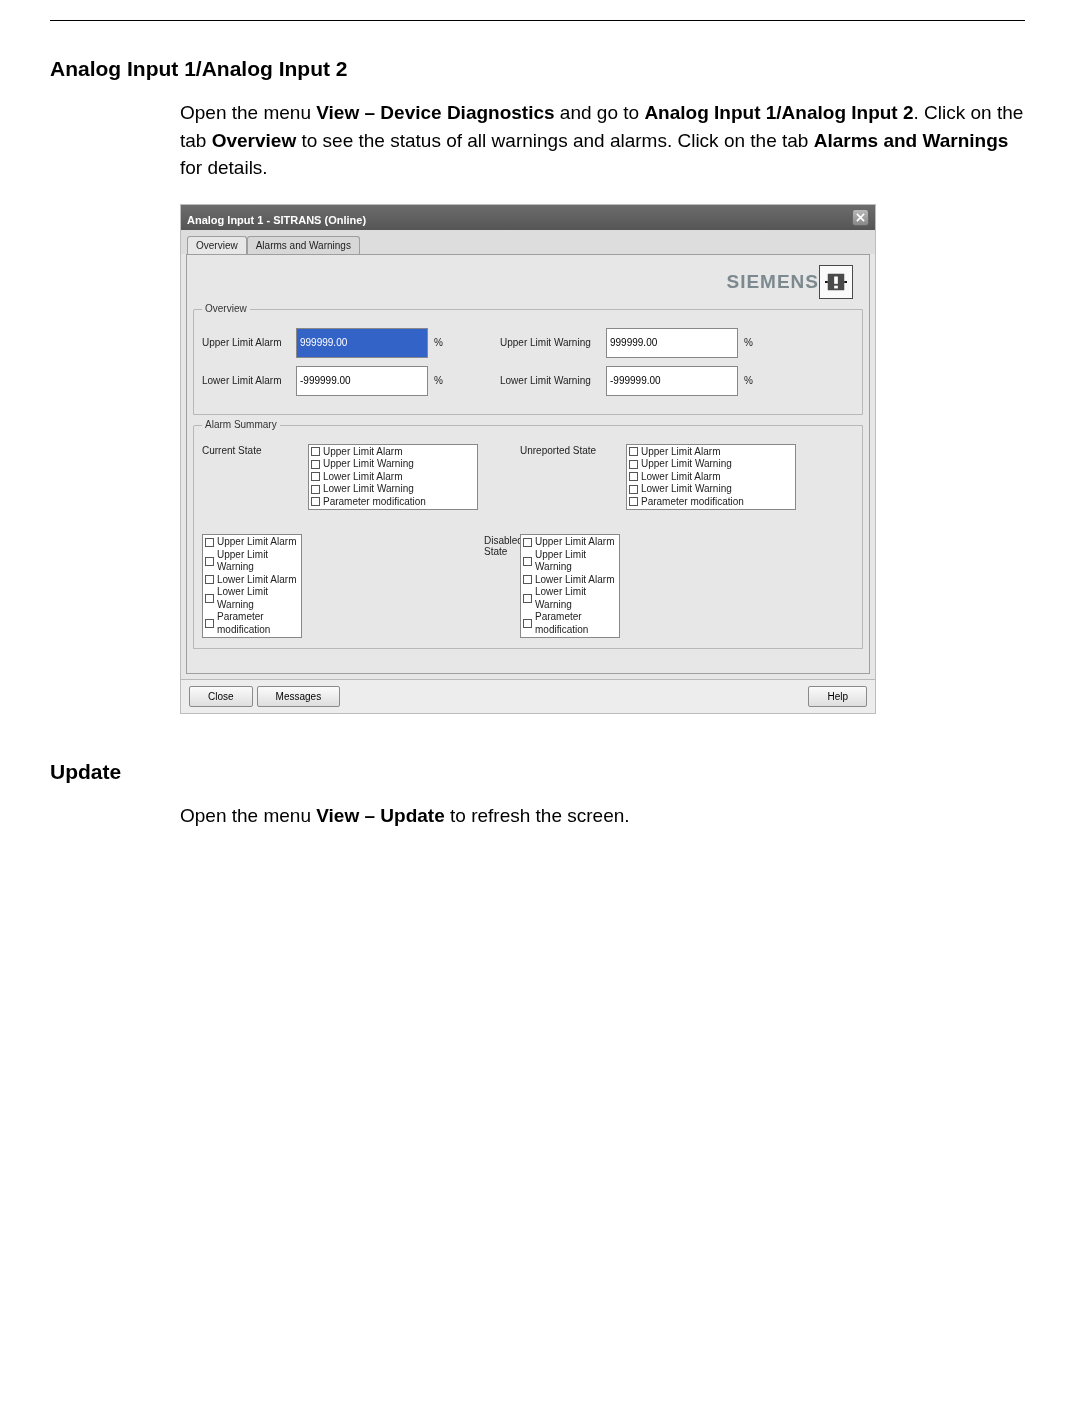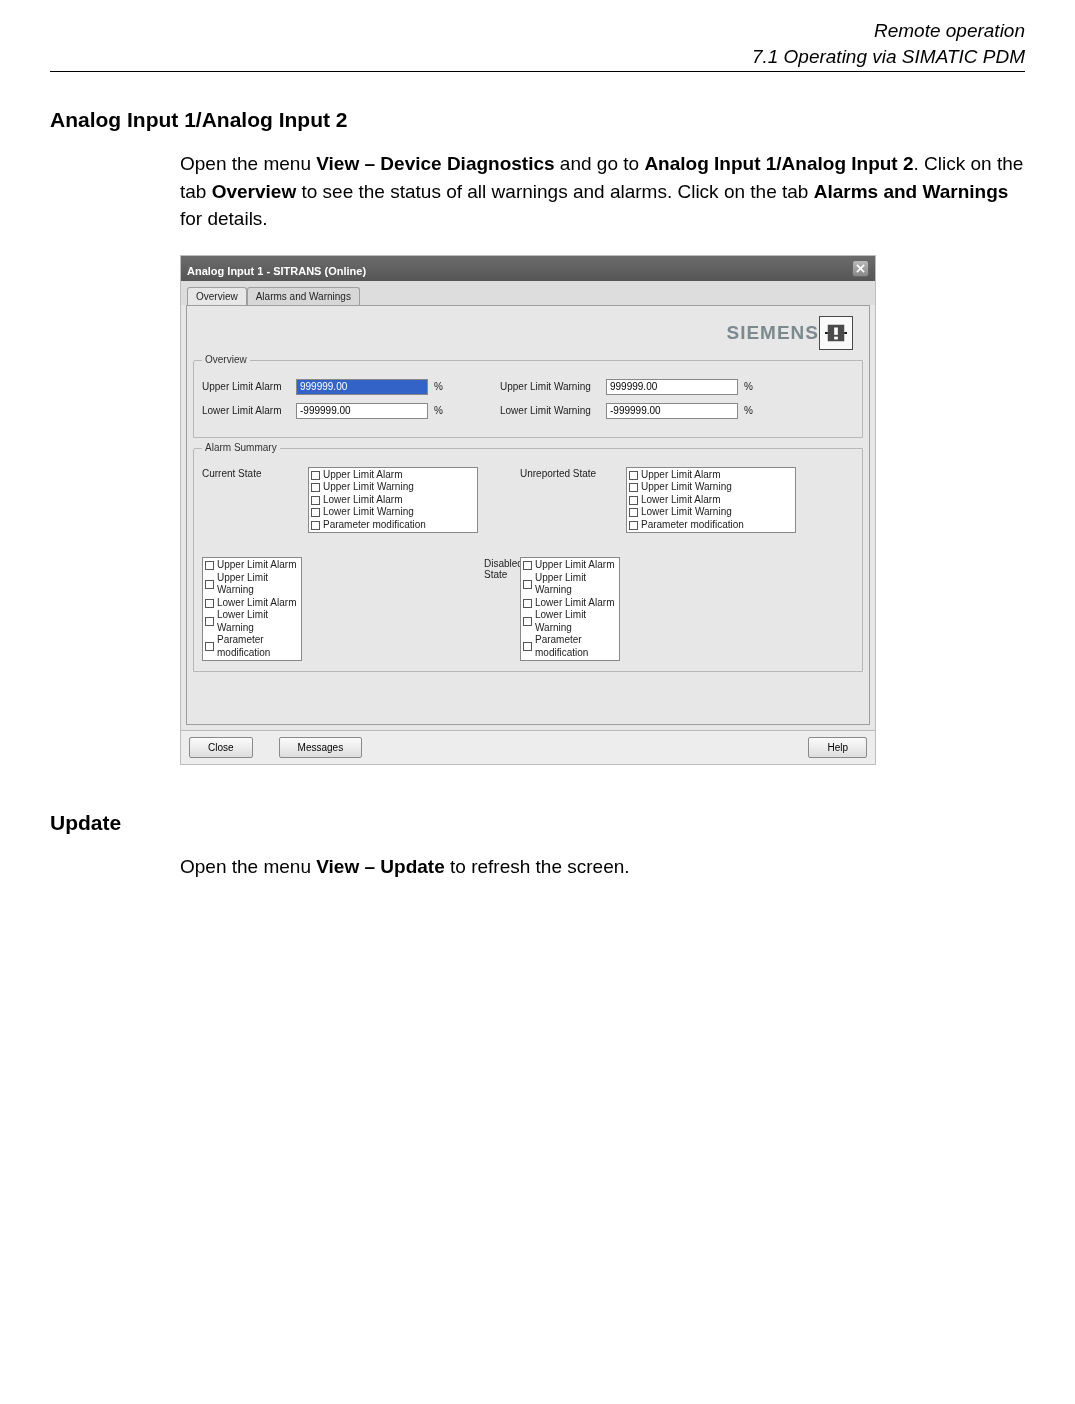--- a/index.html
+++ b/index.html
@@ -140,21 +140,21 @@
       align-items: center;
       gap: 6px;
       margin-bottom: 8px;
     }
     .ov-label {
       width: 88px;
       font-size: 10px;
     }
     .ov-input {
       width: 132px;
-      height: 16px;
+      height: 30px;
       border: 1px solid #888;
       font-size: 10px;
       padding: 1px 3px;
       background: #fff;
     }
     .ov-input.sel { background: #3463c7; color: #fff; }
     .ov-unit { width: 18px; font-size: 10px; }
     .ov-gap { width: 36px; }
     .ov-label2 { width: 100px; font-size: 10px; }
 
@@ -180,21 +180,21 @@
       border: 1px solid #555;
       flex-shrink: 0;
     }
 
     .btnbar {
       border-top: 1px solid #b8b8b8;
       background: #ededed;
       padding: 6px 8px;
       display: flex;
       align-items: center;
-      gap: 26px;
+      gap: 4px;
     }
     .btn {
       font-size: 10px;
       padding: 4px 18px;
       border: 1px solid #8a8a8a;
       background: linear-gradient(#fbfbfb,#dedede);
       border-radius: 2px;
     }
     .btnbar .spacer { flex: 1; }
 
@@ -207,24 +207,20 @@
       align-items: flex-end;
       font-size: 16px;
     }
     .footer-left { font-size: 16px; line-height: 1.4; }
     .footer-right { font-size: 19px; }
   </style>
 </head>
 <body>
 
 <div class="page">
-  <div class="header-right">
-    <div>Remote operation</div>
-    <div>7.1 Operating via SIMATIC PDM</div>
-  </div>
   <hr class="header-rule">
 
   <div class="h-section">Analog Input 1/Analog Input 2</div>
 
   <p class="body-text">
     <span>Open the menu </span><b>View – Device Diagnostics</b><span> and go to </span><b>Analog Input 1/Analog Input 2</b><span>. Click on the tab </span><b>Overview</b><span> to see the status of all warnings and alarms. Click on the tab </span><b>Alarms and Warnings</b><span> for details.</span>
   </p>
 
   <div class="shot-wrap">
     <div class="titlebar">

